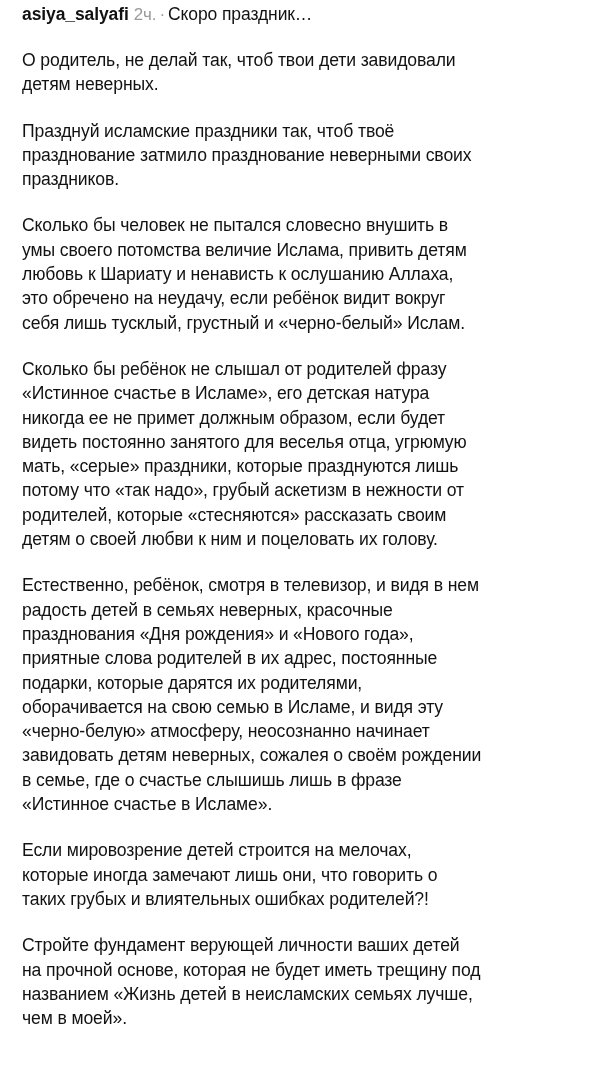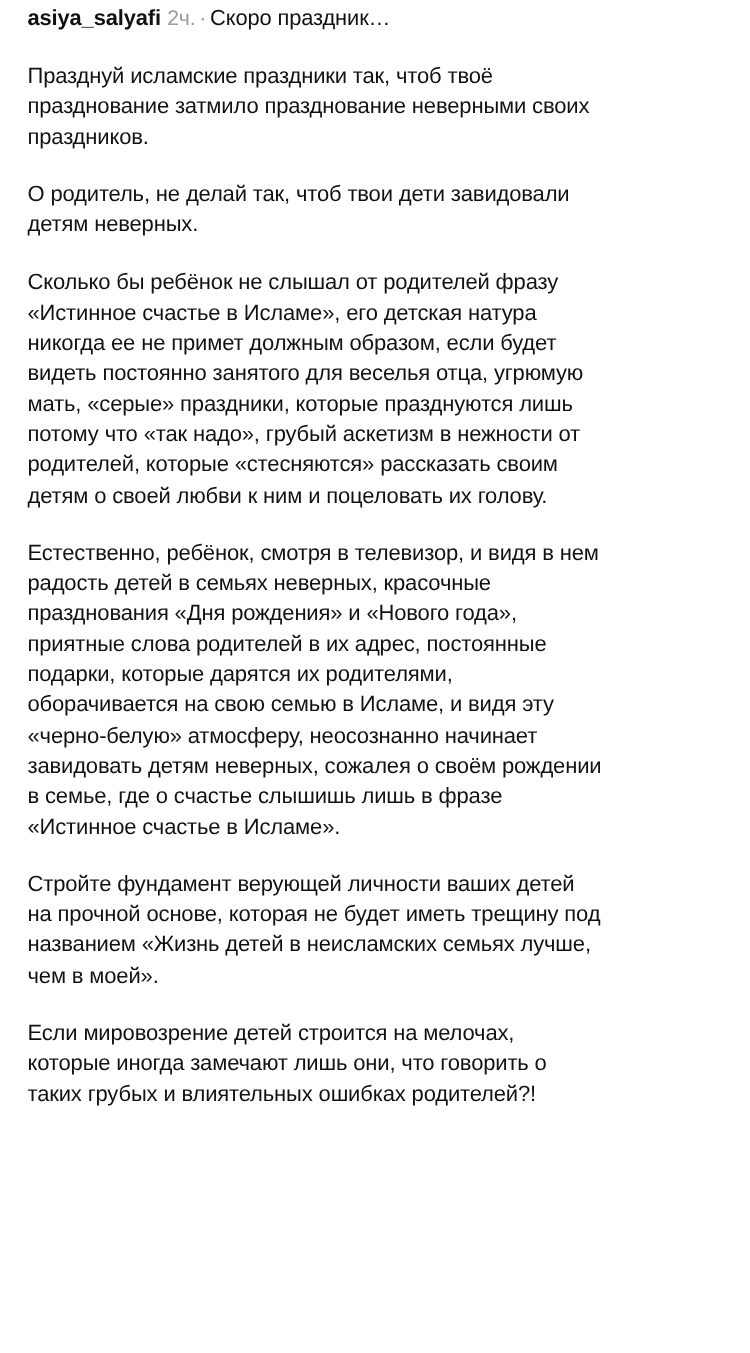--- a/index.html
+++ b/index.html
@@ -79,21 +79,22 @@
 </head>
 <body>
 
 <div class="post">
 
   <div class="post-header">
     <span class="username">asiya_salyafi</span><span class="timestamp">2ч.</span><span class="sep-dot">·</span><span class="caption-title">Скоро праздник…</span>
   </div>
 
   <div class="post-body">
+    <p class="para">О родитель, не делай так, чтоб твои дети завидовали детям неверных.</p>
     <p class="para">Празднуй исламские праздники так, чтоб твоё празднование затмило празднование неверными своих праздников.</p>
-    <p class="para">О родитель, не делай так, чтоб твои дети завидовали детям неверных.</p>
+    <p class="para">Сколько бы человек не пытался словесно внушить в умы своего потомства величие Ислама, привить детям любовь к Шариату и ненависть к ослушанию Аллаха, это обречено на неудачу, если ребёнок видит вокруг себя лишь тусклый, грустный и «черно-белый» Ислам.</p>
     <p class="para">Сколько бы ребёнок не слышал от родителей фразу «Истинное счастье в Исламе», его детская натура никогда ее не примет должным образом, если будет видеть постоянно занятого для веселья отца, угрюмую мать, «серые» праздники, которые празднуются лишь потому что «так надо», грубый аскетизм в нежности от родителей, которые «стесняются» рассказать своим детям о своей любви к ним и поцеловать их голову.</p>
     <p class="para">Естественно, ребёнок, смотря в телевизор, и видя в нем радость детей в семьях неверных, красочные празднования «Дня рождения» и «Нового года», приятные слова родителей в их адрес, постоянные подарки, которые дарятся их родителями, оборачивается на свою семью в Исламе, и видя эту «черно-белую» атмосферу, неосознанно начинает завидовать детям неверных, сожалея о своём рождении в семье, где о счастье слышишь лишь в фразе «Истинное счастье в Исламе».</p>
+    <p class="para">Если мировозрение детей строится на мелочах, которые иногда замечают лишь они, что говорить о таких грубых и влиятельных ошибках родителей?!</p>
     <p class="para">Стройте фундамент верующей личности ваших детей на прочной основе, которая не будет иметь трещину под названием «Жизнь детей в неисламских семьях лучше, чем в моей».</p>
-    <p class="para">Если мировозрение детей строится на мелочах, которые иногда замечают лишь они, что говорить о таких грубых и влиятельных ошибках родителей?!</p>
   </div>
 
 </div>
 
 </body></html>

